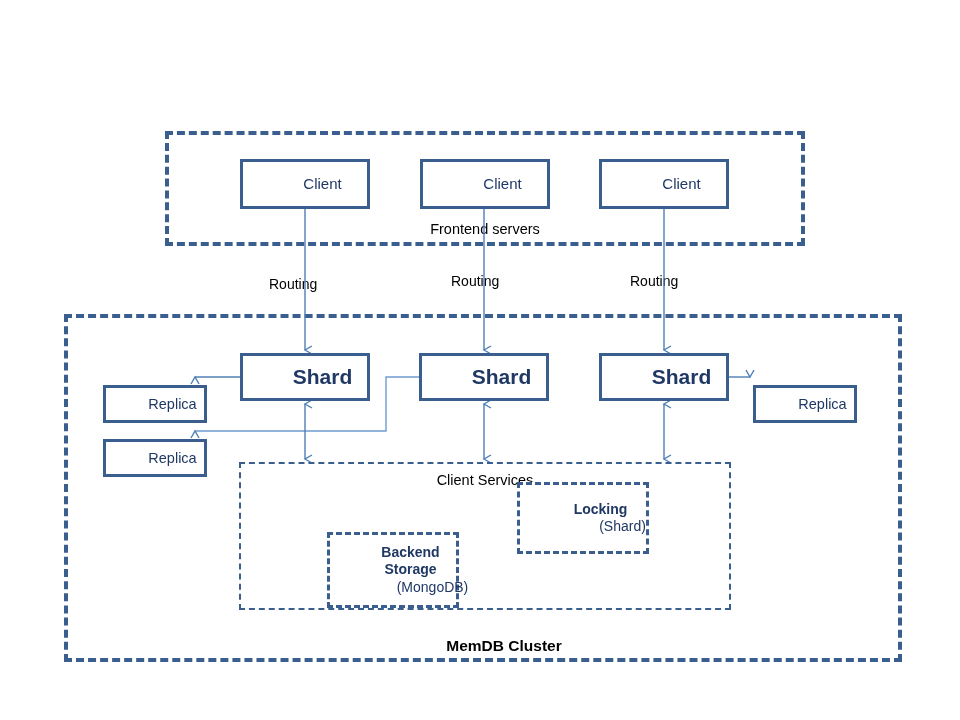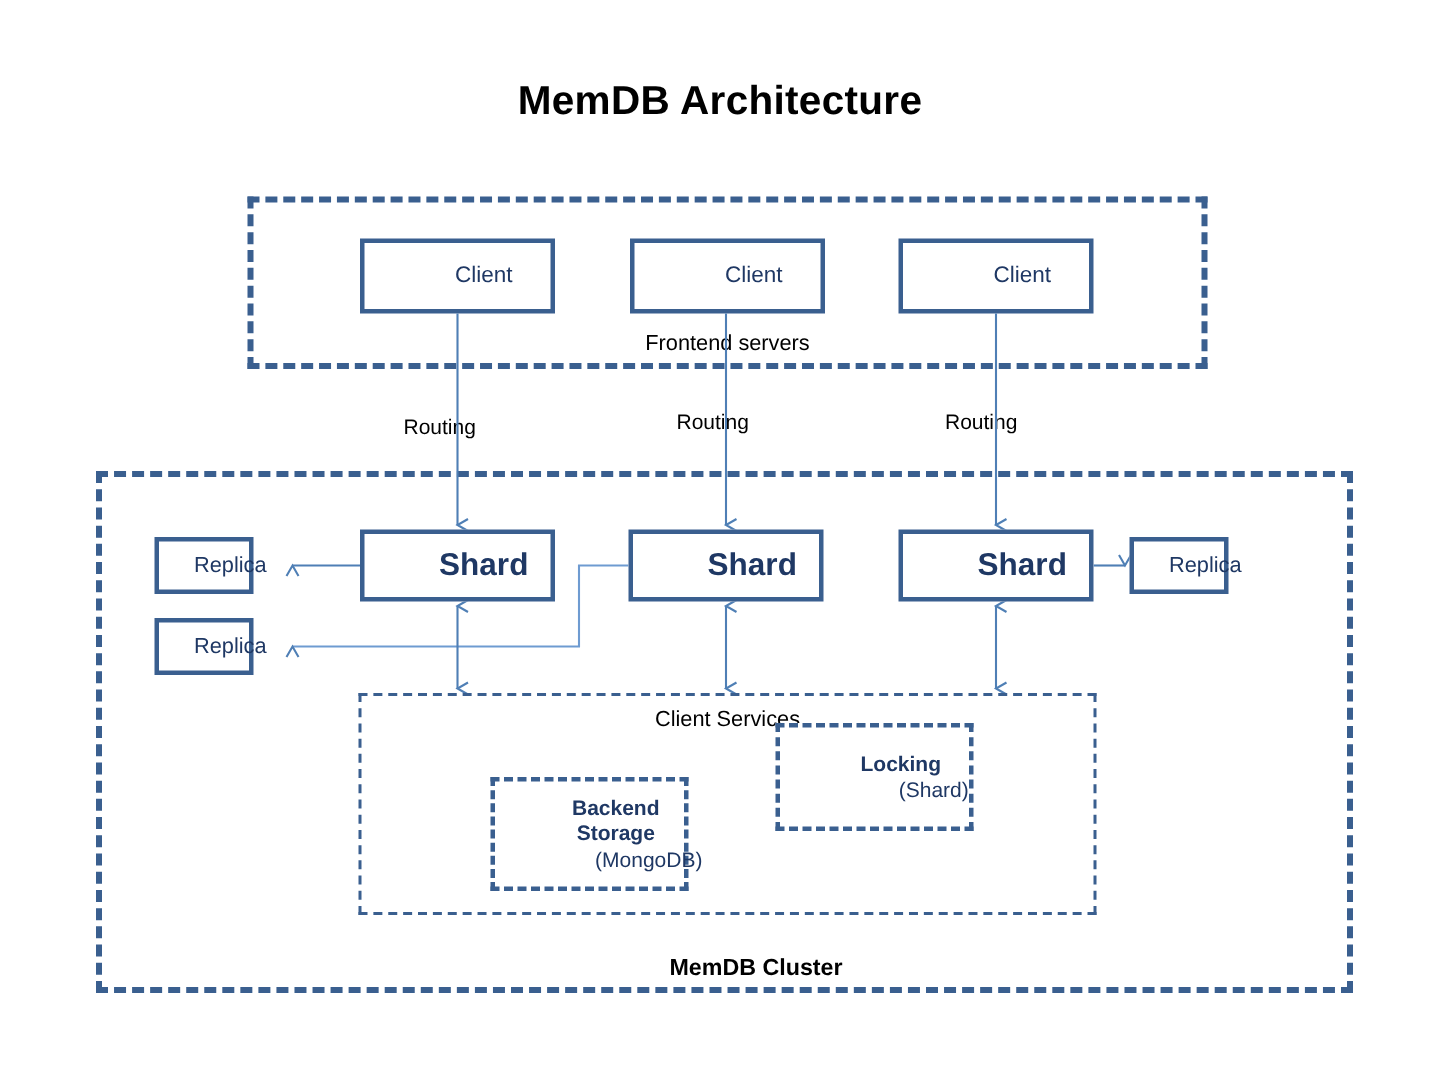--- a/index.html
+++ b/index.html
@@ -113,22 +113,23 @@
     border: 3px solid #3A5F8F;
     font-weight: bold;
     font-size: 21px;
     width: 130px;
     height: 48px;
     align-items: center;
   }
   .node.replica {
     border: 3px solid #3A5F8F;
     font-size: 14.5px;
-    width: 66px;
+    width: 104px;
     height: 38px;
+    margin-top: 27px;
   }
   .node.service {
     border: 3px dashed #3A5F8F;
     font-size: 14px;
     width: 132px;
     height: 72px;
   }
   .node.service .svc-title { font-weight: bold; }
   .node.service .svc-sub   { font-weight: normal; margin-left: 44px; }
 
@@ -141,21 +142,21 @@
   #shard-1 { left: 240px; top: 353px; }
   #shard-2 { left: 419px; top: 353px; }
   #shard-3 { left: 599px; top: 353px; }
 
   
   #replica-1 { left: 103px; top: 358px; }
   #replica-2 { left: 103px; top: 412px; }
   #replica-3 { left: 753px; top: 358px; }
 
   
-  #backend-storage { left: 327px; top: 518px; height: 76px; }
+  #backend-storage { left: 327px; top: 532px; height: 76px; }
   #locking         { left: 517px; top: 482px; }
 
   
   .edge-label {
     position: absolute;
     color: #000000;
     font-size: 14px;
     white-space: nowrap;
   }
   #routing-label-1 { left: 269px; top: 276px; }
@@ -170,21 +171,20 @@
     width: 960px;
     height: 720px;
     pointer-events: none;
   }
 </style>
 </head>
 <body>
 
 <div id="canvas">
 
-  <div id="diagram-title">MemDB Architecture</div>
 
   <div id="frontend-container" class="dashed-container"></div>
 
   <div class="node client" id="client-1">
     <span>Client</span>
   </div>
   <div class="node client" id="client-2">
     <span>Client</span>
   </div>
   <div class="node client" id="client-3">

